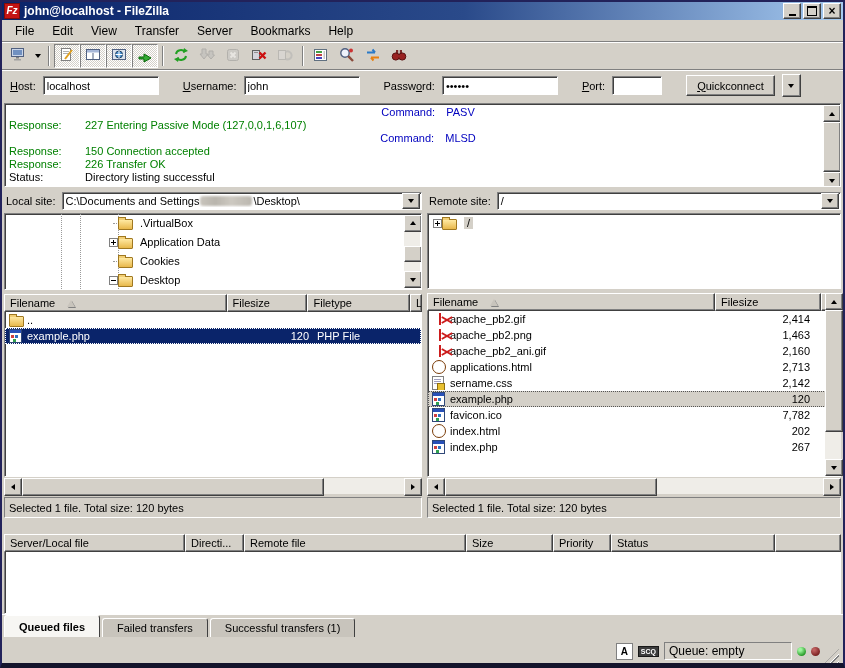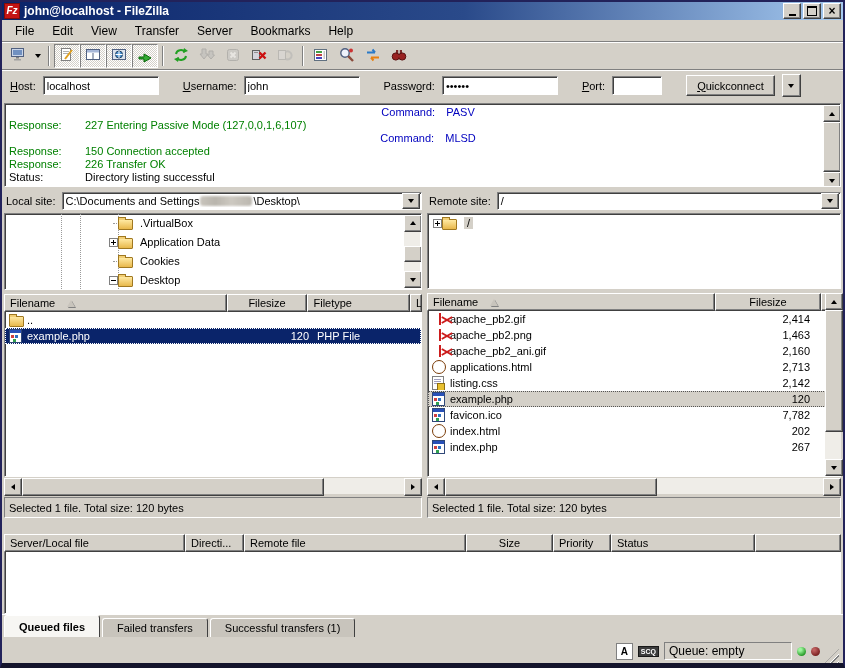--- a/index.html
+++ b/index.html
@@ -80,21 +80,21 @@
   .exp{width:9px;height:9px;box-sizing:border-box;background:#fff;border:1px solid #808080;position:relative;flex:none;z-index:1;}
   .exp::before{content:"";position:absolute;left:1px;top:3px;width:5px;height:1px;background:#000;}
   .exp.plus::after{content:"";position:absolute;left:3px;top:1px;width:1px;height:5px;background:#000;}
   .exp.none{visibility:hidden;}
   .tlabel{margin-left:4px;white-space:nowrap;}
   .tlabel.selgrey{background:#d4d0c8;padding:0 3px;}
   
   .listsplit{height:4px;}
   .lheader{height:18px;display:flex;}
   .colbtn{box-sizing:border-box;height:18px;display:flex;align-items:center;padding:0 5px;overflow:hidden;white-space:nowrap;}
-  .colbtn.right{justify-content:center;}
+  .colbtn.right{justify-content:flex-start;}
   .sortarrow{width:0;height:0;border-left:4px solid transparent;border-right:4px solid transparent;
     border-bottom:7px solid #c8c4bc;margin-left:12px;filter:drop-shadow(1px 1px 0 #808080);}
   .lbody{position:relative;box-sizing:border-box;background:#fff;overflow:hidden;
     border:1px solid;border-color:#808080 #fff #fff #808080;border-top:none;box-shadow:inset 1px 0 0 #404040;}
   .lrow{height:16px;display:flex;align-items:center;white-space:nowrap;}
   .lrow.sel-active{background:#0a246a;color:#fff;outline:1px dotted #fff;outline-offset:-1px;}
   .lrow.sel-inactive{background:#d4d0c8;outline:1px dotted #555;outline-offset:-1px;}
   .cell{box-sizing:border-box;padding:0 4px;overflow:hidden;flex:none;display:flex;align-items:center;}
   .cell.num{justify-content:flex-end;}
   .hsb{height:16px;display:flex;background:#efede8;margin-top:1px;}
@@ -509,21 +509,21 @@
                 </span>
                 <span>applications.html</span>
               </span>
               <span class="cell num" style="width: 98px;">2,713</span>
             </div>
             <div class="lrow">
               <span class="cell" style="width: 288px;">
                 <span class="fic fic-css">
                   <i></i>
                 </span>
-                <span>listing.css</span>
+                <span>sername.css</span>
               </span>
               <span class="cell num" style="width: 98px;">2,142</span>
             </div>
             <div class="lrow sel-inactive">
               <span class="cell" style="width: 288px;">
                 <span class="fic fic-page">
                   <i></i>
                 </span>
                 <span>example.php</span>
               </span>
@@ -592,21 +592,21 @@
         </div>
         <div class="colbtn raised" style="width: 222px;">
           <span>Remote file</span>
         </div>
         <div class="colbtn raised right" style="width: 87px;">
           <span>Size</span>
         </div>
         <div class="colbtn raised" style="width: 58px;">
           <span>Priority</span>
         </div>
-        <div class="colbtn raised" style="width: 144px;">
+        <div class="colbtn raised" style="width: 164px;">
           <span>Status</span>
         </div>
         <div class="colbtn raised" style="flex: 1 1 0%;">
           <span></span>
         </div>
       </div>
     <div class="qbody"></div>
   </div>
   <div class="tabs" id="queuetabs">
       <div class="tab active">Queued files</div>

